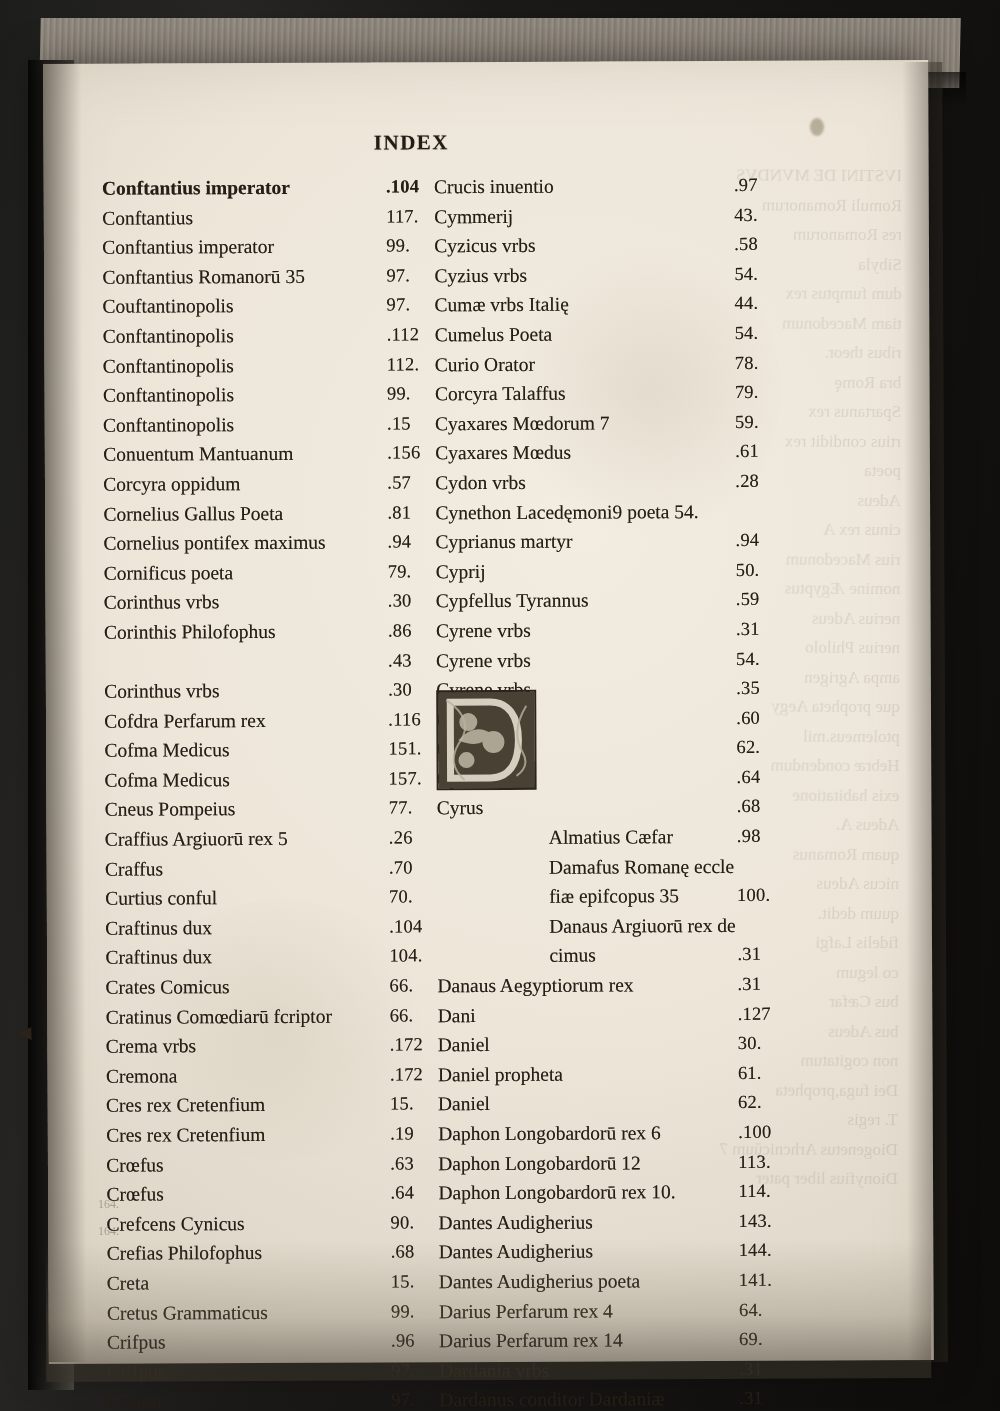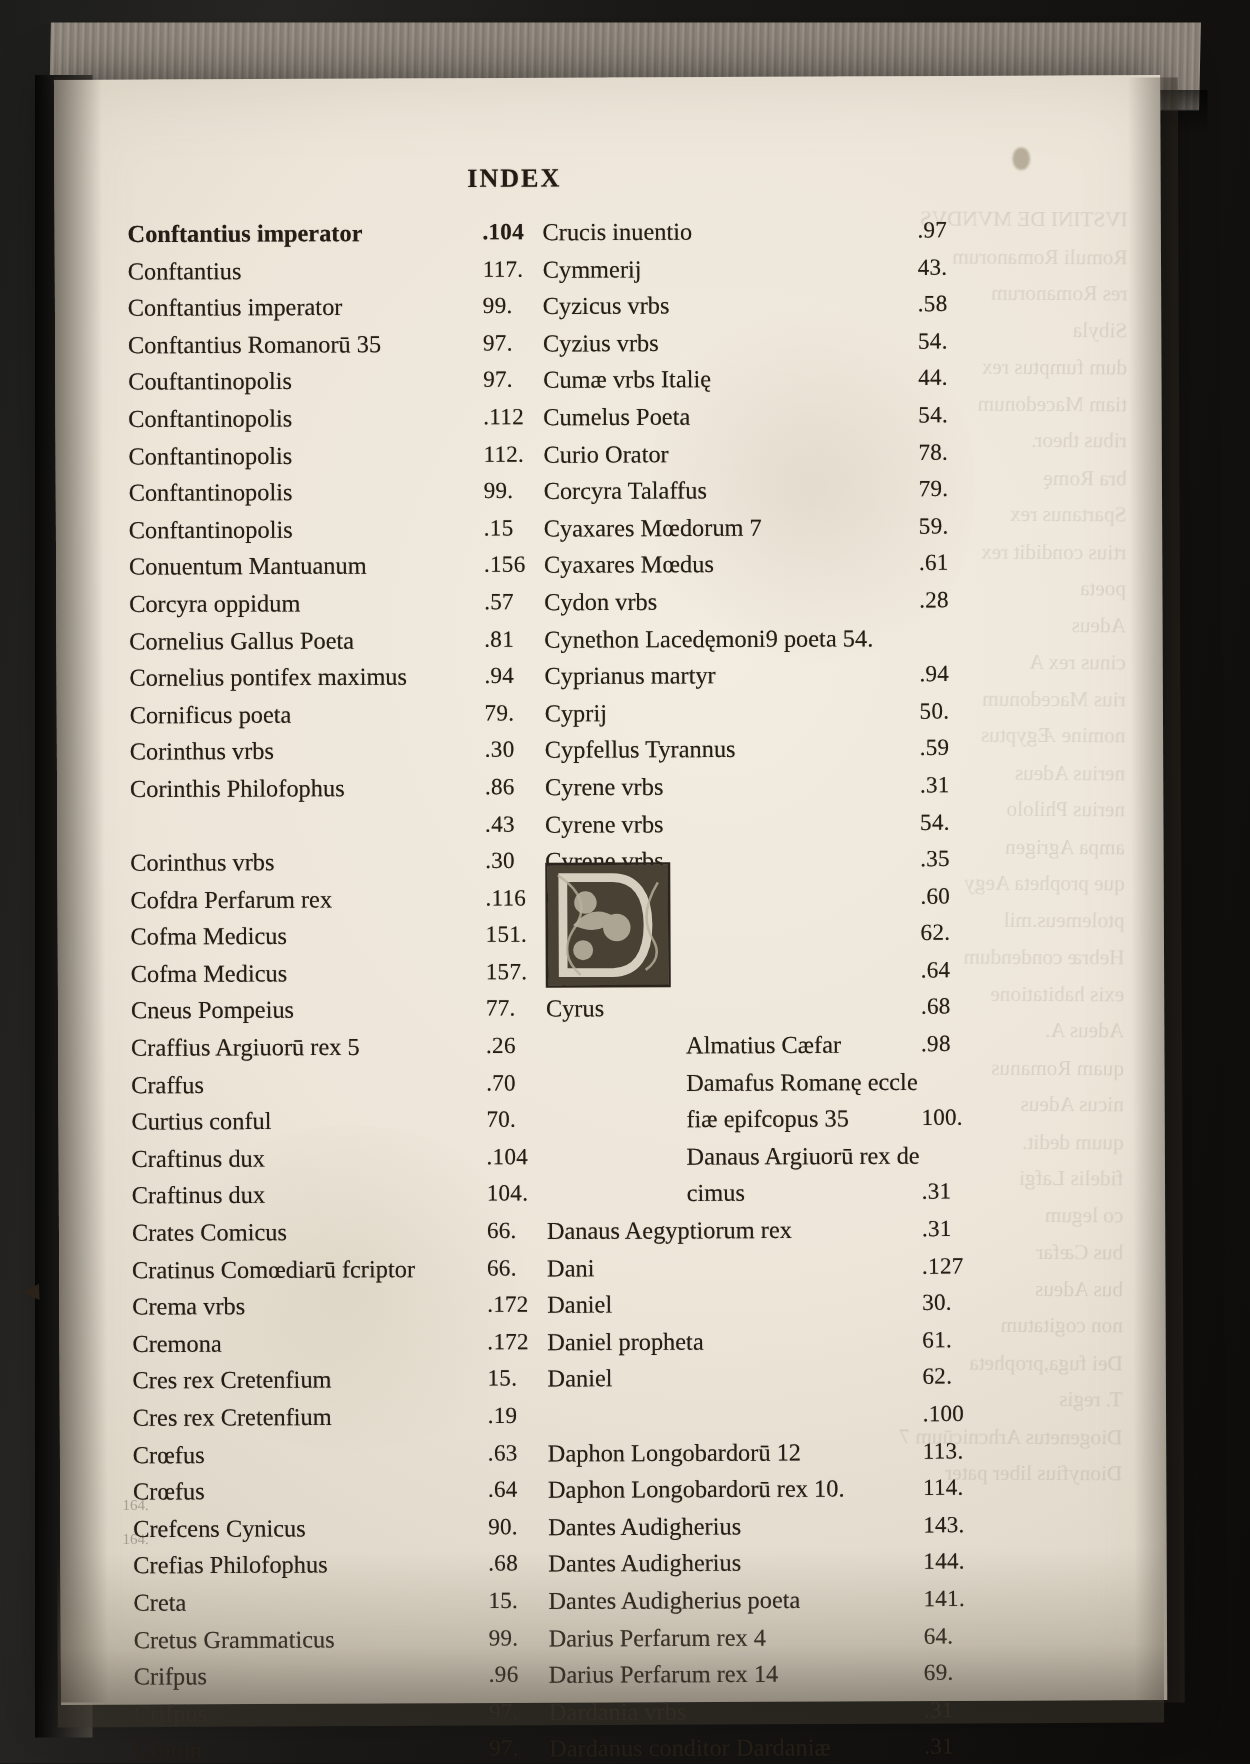--- a/index.html
+++ b/index.html
@@ -343,21 +343,21 @@
         <div class="entry indent"><span class="label">Almatius Cæfar</span><span class="page">.98</span></div>
         <div class="entry indent"><span class="label">Damafus Romanę eccle</span><span class="page"></span></div>
         <div class="entry indent"><span class="label">fiæ epifcopus 35</span><span class="page">100.</span></div>
         <div class="entry indent"><span class="label">Danaus  Argiuorū rex de</span><span class="page"></span></div>
         <div class="entry indent"><span class="label">cimus</span><span class="page">.31</span></div>
         <div class="entry"><span class="label">Danaus Aegyptiorum rex</span><span class="page">.31</span></div>
         <div class="entry"><span class="label">Dani</span><span class="page">.127</span></div>
         <div class="entry"><span class="label">Daniel</span><span class="page">30.</span></div>
         <div class="entry"><span class="label">Daniel propheta</span><span class="page">61.</span></div>
         <div class="entry"><span class="label">Daniel</span><span class="page">62.</span></div>
-        <div class="entry"><span class="page">.100</span></div>
+        <div class="entry"><span class="label">Daphon Longobardorū rex 6</span><span class="page">.100</span></div>
         <div class="entry"><span class="label">Daphon Longobardorū 12</span><span class="page">113.</span></div>
         <div class="entry"><span class="label">Daphon Longobardorū rex 10.</span><span class="page">114.</span></div>
         <div class="entry"><span class="label">Dantes Audigherius</span><span class="page">143.</span></div>
         <div class="entry"><span class="label">Dantes Audigherius</span><span class="page">144.</span></div>
         <div class="entry"><span class="label">Dantes Audigherius poeta</span><span class="page">141.</span></div>
         <div class="entry"><span class="label">Darius Perfarum rex 4</span><span class="page">64.</span></div>
         <div class="entry"><span class="label">Darius Perfarum rex 14</span><span class="page">69.</span></div>
         <div class="entry"><span class="label">Dardania vrbs</span><span class="page">.31</span></div>
         <div class="entry"><span class="label">Dardanus conditor Dardaniæ</span><span class="page">.31</span></div>
       </div>

